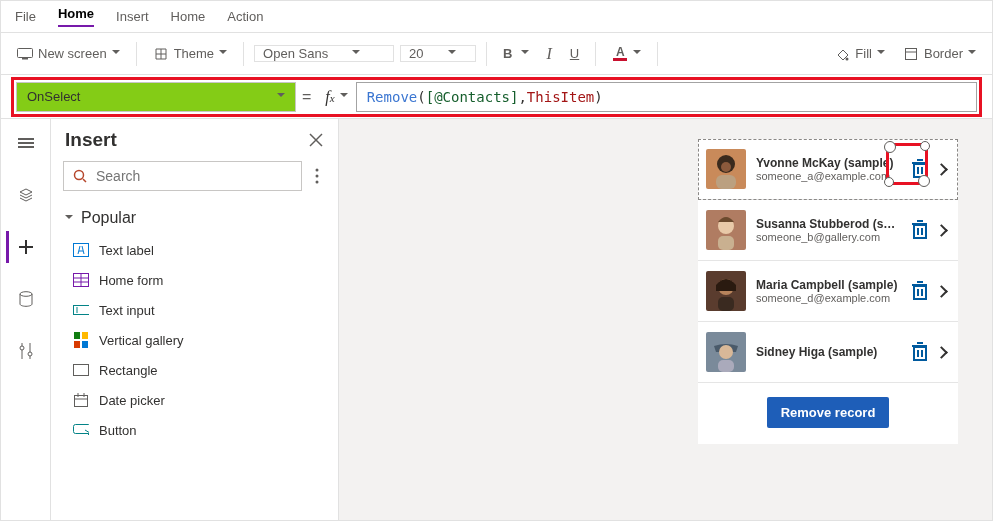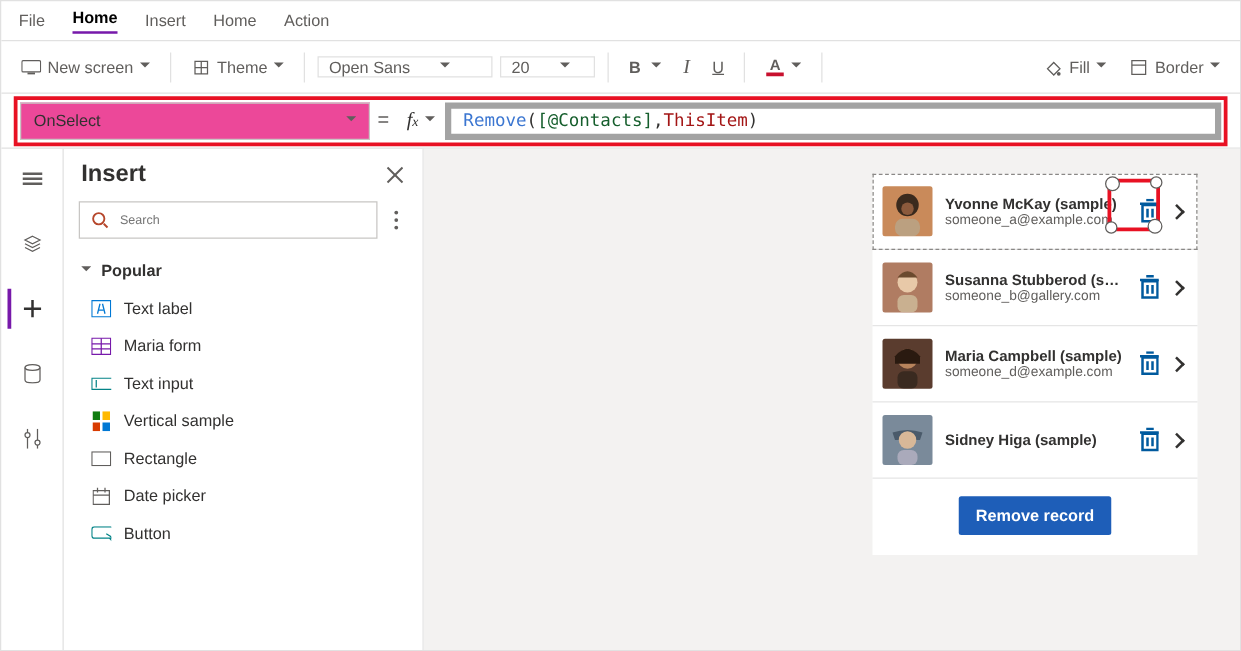--- a/index.html
+++ b/index.html
@@ -34,39 +34,39 @@
   font-size:13px;color:#605e5c;
 }
 .rib-item{display:flex;align-items:center;gap:5px;padding:4px 6px}
 .rib-sep{width:1px;height:24px;background:var(--border-gray);margin:0 4px}
 .select-box{border:1px solid var(--border-gray);padding:0 8px;display:flex;align-items:flex-end;gap:24px}
 .chev::after{content:"";display:inline-block;border:4px solid transparent;border-top-color:#605e5c;margin-top:3px}
 .formula-row{
   display:flex;align-items:center;height:44px;padding:6px 10px;border-bottom:1px solid var(--border-gray);gap:6px;
 }
 .annot{border:3px solid var(--red-annot);padding:2px}
-.prop-select{width:280px;height:30px;border:1px solid #c8c6c4;background:#ec4899;display:flex;align-items:center;justify-content:space-between;padding:0 10px}
+.prop-select{width:280px;height:30px;border:1px solid #c8c6c4;background:#84cc16;display:flex;align-items:center;justify-content:space-between;padding:0 10px}
 .eq{font-size:16px;margin:0 6px;color:#605e5c}
 .fx{font-style:italic;font-family:"Times New Roman",serif;font-size:16px}
-.formula-input{flex:1;height:30px;border:5px solid #a3a3a3;padding:0 10px;font-family:Consolas,monospace;font-size:14px;display:flex;align-items:center;gap:0}
+.formula-input{flex:1;height:30px;border:1px solid #a3a3a3;padding:0 10px;font-family:Consolas,monospace;font-size:14px;display:flex;align-items:center;gap:0}
 .tok-fn{color:#3b76d1}
 .tok-arr{color:#155e2c}
 .tok-item{color:#a31515}
 .pane-row{display:flex;height:calc(100% - 32px - 42px - 44px)}
 .rail{width:50px;border-right:1px solid var(--border-gray);display:flex;flex-direction:column;align-items:center;padding-top:8px;gap:20px}
 .rail-btn{width:36px;height:32px;display:flex;align-items:center;justify-content:center}
 .rail-btn.active{border-left:3px solid var(--purple);margin-left:-3px}
 .panel{width:288px;border-right:1px solid var(--border-gray);display:flex;flex-direction:column}
 .panel-hd{display:flex;align-items:center;justify-content:space-between;padding:10px 14px}
 .panel-hd h2{margin:0;font-size:19px;font-weight:600}
 .search-row{padding:0 12px 10px;display:flex;gap:6px;align-items:center}
 .search-box{flex:1;height:30px;border:1px solid #c8c6c4;display:flex;align-items:center;padding:0 8px;gap:6px}
-.section-hd{display:flex;align-items:center;gap:8px;padding:8px 14px;font-weight:700;font-size:13px;color:#323130}
+.section-hd{display:flex;align-items:center;gap:8px;padding:8px 14px;font-weight:400;font-size:16px;color:#323130}
 .ins-list{display:flex;flex-direction:column}
-.ins-item{display:flex;gap:10px;padding:7px 22px;font-size:13px}
+.ins-item{display:flex;align-items:center;gap:10px;padding:7px 22px;font-size:13px}
 
 .canvas{flex:1;background:#f3f2f1;padding:20px 34px 0 0;overflow:hidden;position:relative}
 .phone{width:260px;margin-left:auto;background:#fff;display:flex;flex-direction:column}
 .g-row{display:flex;align-items:center;padding:10px 8px;border-bottom:1px solid #e5e5e5;gap:10px;position:relative}
 .g-row.sel{outline:1px dashed #8a8886;outline-offset:-1px}
 .avatar{width:40px;height:40px;border-radius:2px;background:#d2d0ce;flex:none;display:flex;align-items:center;justify-content:center;overflow:hidden}
 .info{flex:1;min-width:0}
 .nm{font-size:12px;font-weight:600;white-space:nowrap;overflow:hidden;text-overflow:ellipsis}
 .em{font-size:11px;color:#605e5c}
 .chev-r{width:9px;height:9px;border-top:2px solid #323130;border-right:2px solid #323130;transform:rotate(45deg);margin-right:4px}
@@ -243,21 +243,21 @@
         </span>
     </div>
     <div class="search-row">
       <div class="search-box">
         <span class="ico">
             <svg width="14" height="14">
               <circle cx="6" cy="6" r="4.5" fill="none" stroke="#b6472c" stroke-width="1.5"></circle>
               <line x1="10" y1="10" x2="13" y2="13" stroke="#b6472c" stroke-width="1.5"></line>
             </svg>
           </span>
-        <input style="border: none; outline: none; flex: 1 1 0%; font-size: 10px;" placeholder="Search">
+        <input style="border: none; outline: none; flex: 1 1 0%; font-size: 14px;" placeholder="Search">
       </div>
       <span class="ico" style="width:18px">
           <svg width="4" height="16">
             <circle cx="2" cy="2" r="1.5" fill="#605e5c"></circle>
             <circle cx="2" cy="8" r="1.5" fill="#605e5c"></circle>
             <circle cx="2" cy="14" r="1.5" fill="#605e5c"></circle>
           </svg>
         </span>
     </div>
     <div class="section-hd">
@@ -278,41 +278,41 @@
         </div>
       <div class="ins-item">
           <span class="ico">
             <svg width="16" height="14">
               <rect x="0.5" y="0.5" width="15" height="13" fill="none" stroke="#7719aa"></rect>
               <line x1="0.5" y1="5" x2="15.5" y2="5" stroke="#7719aa"></line>
               <line x1="0.5" y1="9" x2="15.5" y2="9" stroke="#7719aa"></line>
               <line x1="8" y1="0.5" x2="8" y2="13.5" stroke="#7719aa"></line>
             </svg>
           </span>
-          <span>Maria form</span>
+          <span>Home form</span>
         </div>
       <div class="ins-item">
           <span class="ico">
             <svg width="18" height="10">
               <rect x="0.5" y="0.5" width="17" height="9" fill="none" stroke="#038387"></rect>
               <line x1="4" y1="2" x2="4" y2="8" stroke="#038387"></line>
             </svg>
           </span>
           <span>Text input</span>
         </div>
       <div class="ins-item">
           <span class="ico">
             <svg width="14" height="16">
               <rect x="0" y="0" width="6" height="7" fill="#107c10"></rect>
               <rect x="8" y="0" width="6" height="7" fill="#ffb900"></rect>
               <rect x="0" y="9" width="6" height="7" fill="#d83b01"></rect>
               <rect x="8" y="9" width="6" height="7" fill="#0078d4"></rect>
             </svg>
           </span>
-          <span>Vertical sample</span>
+          <span>Vertical gallery</span>
         </div>
       <div class="ins-item">
           <span class="ico">
             <svg width="16" height="12">
               <rect x="0.5" y="0.5" width="15" height="11" fill="none" stroke="#605e5c"></rect>
             </svg>
           </span>
           <span>Rectangle</span>
         </div>
       <div class="ins-item">

